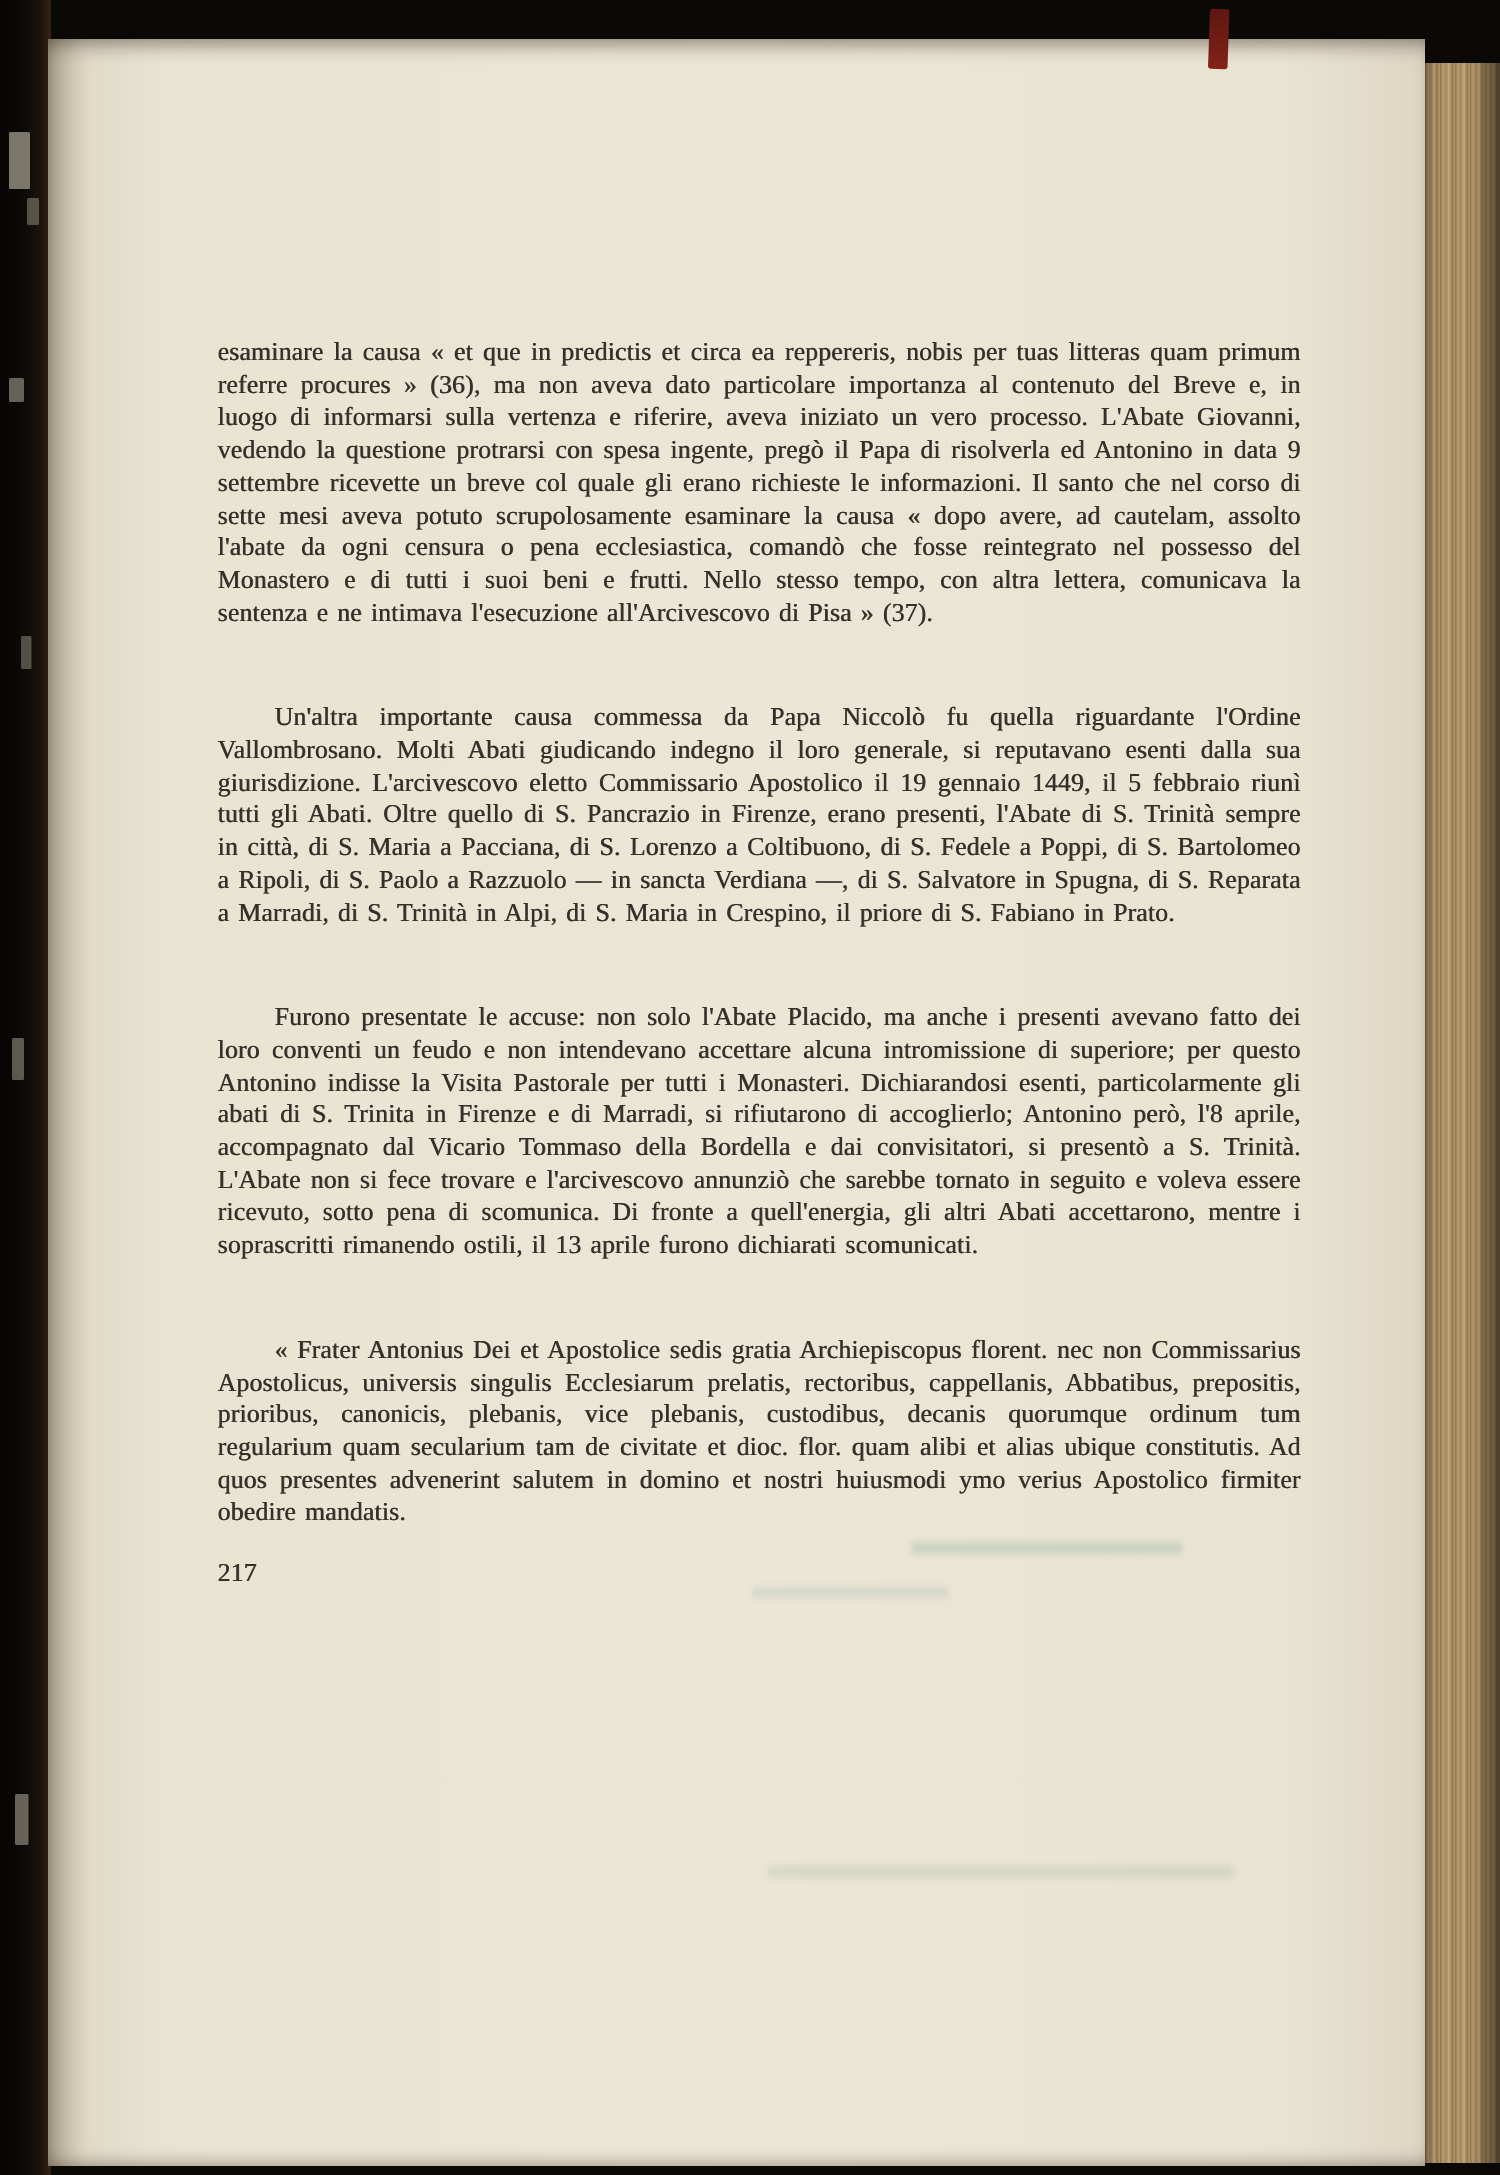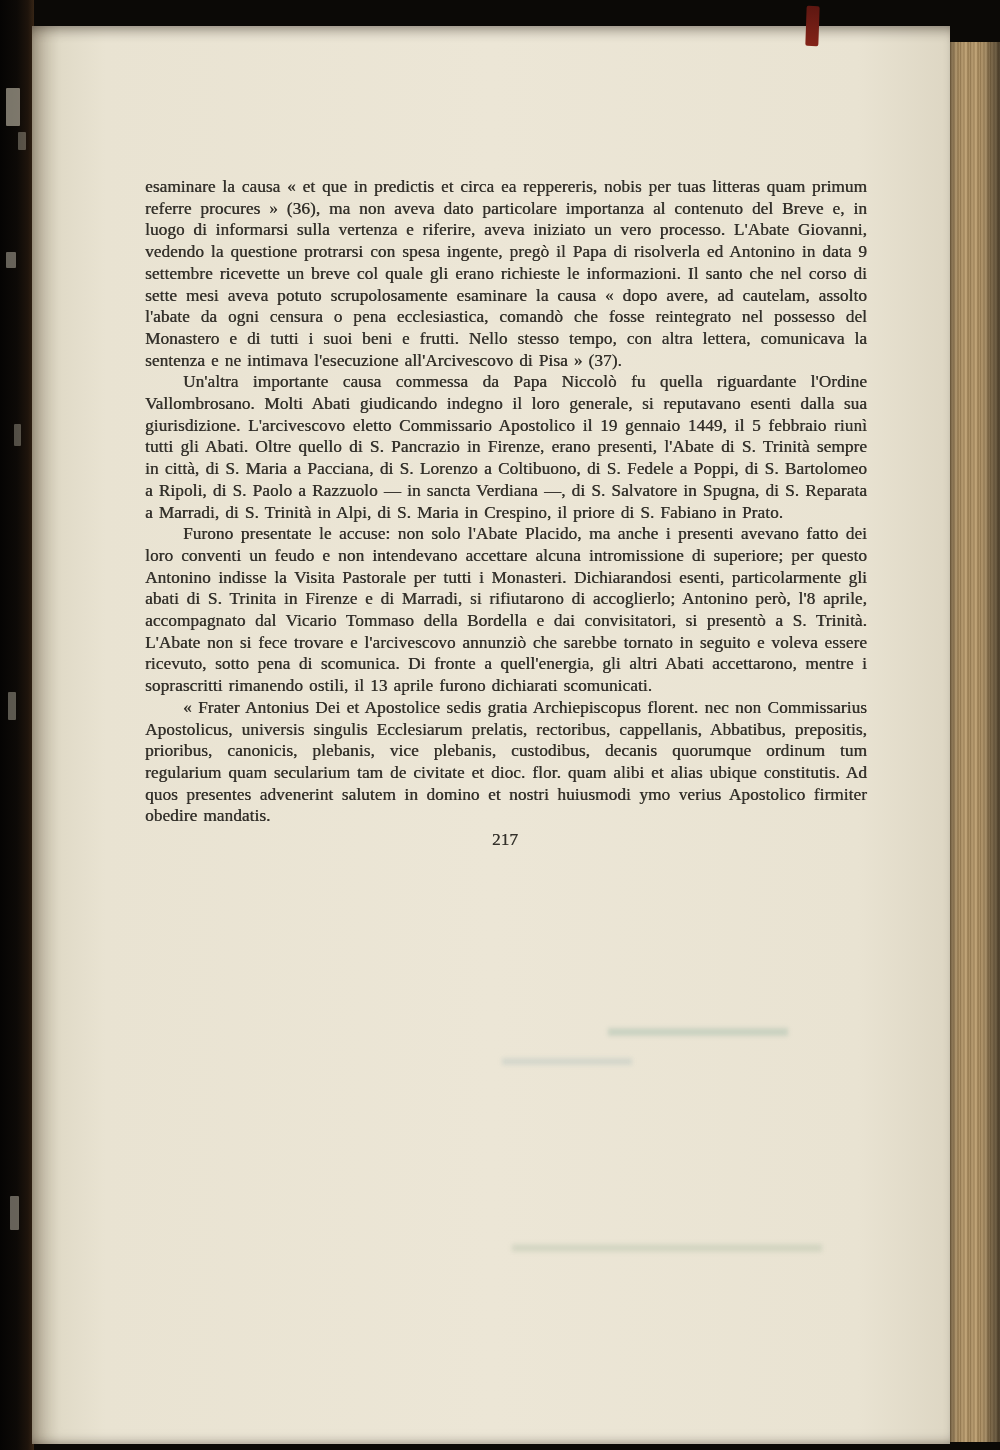--- a/index.html
+++ b/index.html
@@ -75,26 +75,26 @@
     color: #33302a;
     font-size: 17.2px;
     line-height: 21.7px;
     text-align: justify;
     letter-spacing: 0.1px;
     word-spacing: 1.6px;
     hyphens: auto;
     -webkit-hyphens: auto;
     text-shadow: 0.4px 0 0 rgba(51,48,42,0.85);
   }
-  .para { text-indent: 38px; }
+  .para { text-indent: 38px; margin-top: 48px; }
   .para.first { text-indent: 0; }
 
   .page-number {
-    margin-top: 2px;
-    text-align: center;
+    margin-top: 19px;
+    text-align: left;
     padding-right: 2px;
   }
 </style>
 </head>
 <body>
 
 <div class="scan">
 
   <div class="spine">
     <span class="spine-highlight" style="left:6px;  top:88px;   width:14px; height:38px;"></span>

